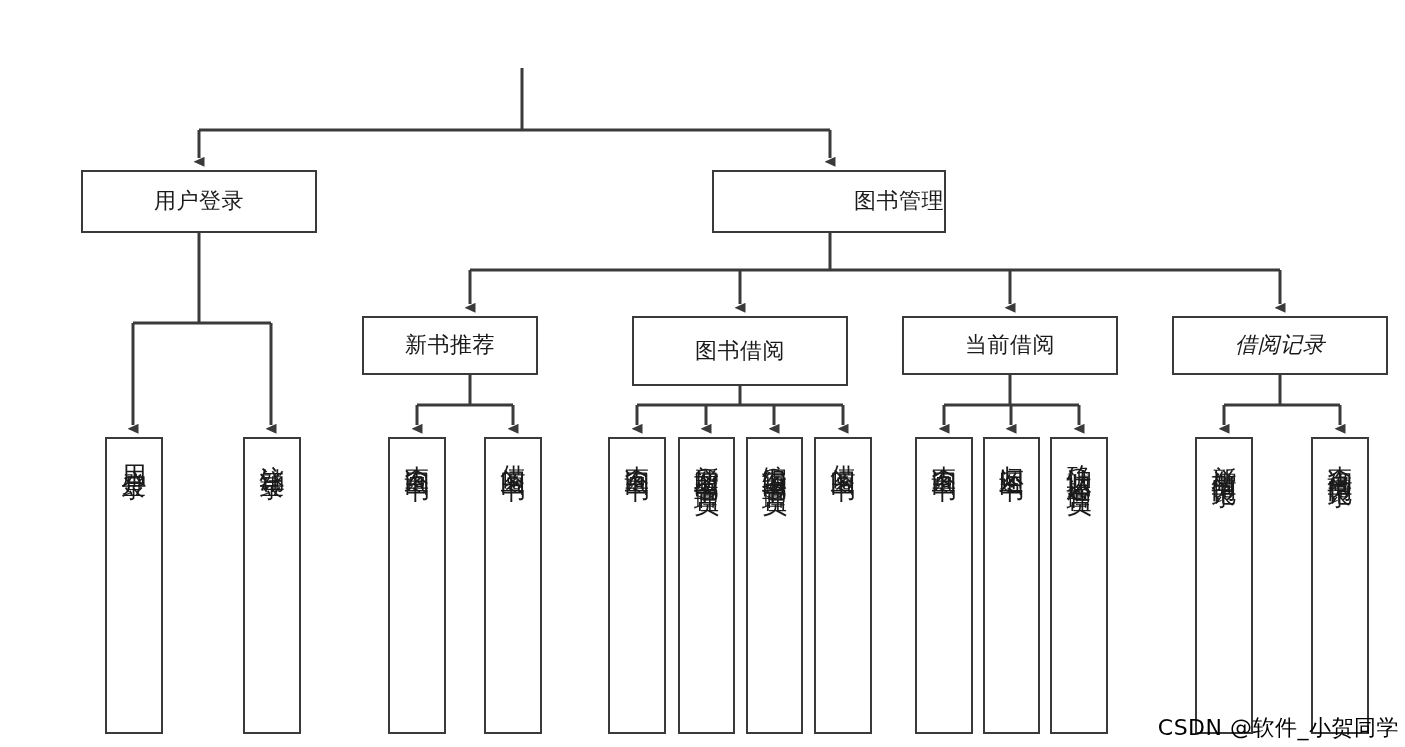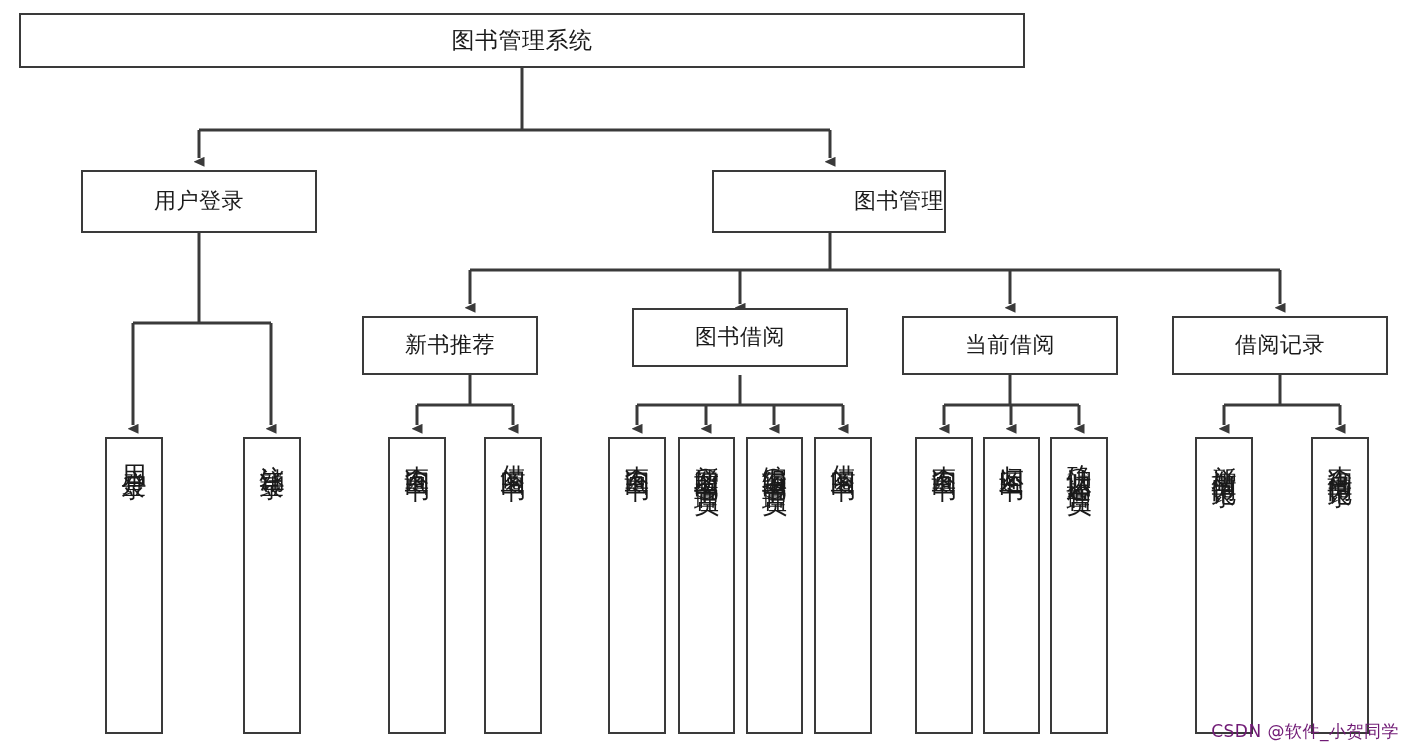--- a/index.html
+++ b/index.html
@@ -58,22 +58,22 @@
     text-orientation:upright;
     font-size:25px;
     line-height:1.0;
     letter-spacing:4px;
     white-space:nowrap;
   }
   .watermark{
     position:absolute;
     right:6px;
     bottom:4px;
-    font-size:17px;
-    color:#701a75;
+    font-size:22px;
+    color:#000000;
     letter-spacing:0.5px;
     z-index:6;
     white-space:nowrap;
     font-family:"DejaVu Sans","Liberation Sans",sans-serif;
   }
 </style>
 </head>
 <body>
 
 <div id="diagram">
@@ -123,41 +123,38 @@
       <path d="M1011,405 L1011,425" marker-end="url(#arw)"></path>
       <path d="M1079,405 L1079,425" marker-end="url(#arw)"></path>
 
       <path d="M1280,375 L1280,405"></path>
       <path d="M1224,405 L1340,405"></path>
       <path d="M1224,405 L1224,425" marker-end="url(#arw)"></path>
       <path d="M1340,405 L1340,425" marker-end="url(#arw)"></path>
     </g>
   </svg>
 
-  <div class="node horiz root" style="left:19px;top:13px;width:1006px;height:55px;">
-    <span class="label">图书管理系统</span>
-  </div>
 
   <div class="node horiz" style="left:81px;top:170px;width:236px;height:63px;">
     <span class="label">用户登录</span>
   </div>
   <div class="node horiz" style="left:712px;top:170px;width:234px;height:63px;justify-content:flex-end;">
     <span class="label">图书管理</span>
   </div>
 
   <div class="node horiz" style="left:362px;top:316px;width:176px;height:59px;">
     <span class="label">新书推荐</span>
   </div>
-  <div class="node horiz" style="left:632px;top:308px;width:216px;height:59px;">
+  <div class="node horiz" style="left:632px;top:316px;width:216px;height:70px;">
     <span class="label">图书借阅</span>
   </div>
   <div class="node horiz" style="left:902px;top:316px;width:216px;height:59px;">
     <span class="label">当前借阅</span>
   </div>
-  <div class="node horiz" style="left:1172px;top:316px;width:216px;height:59px;">
+  <div class="node horiz" style="left:1172px;top:316px;width:216px;height:59px;font-style:italic;">
     <span class="label">借阅记录</span>
   </div>
 
   <div class="node vert" style="left:105px;top:437px;width:58px;height:297px;">
     <span class="label">用户登录</span>
   </div>
   <div class="node vert" style="left:243px;top:437px;width:58px;height:297px;">
     <span class="label">注销登录</span>
   </div>
 

